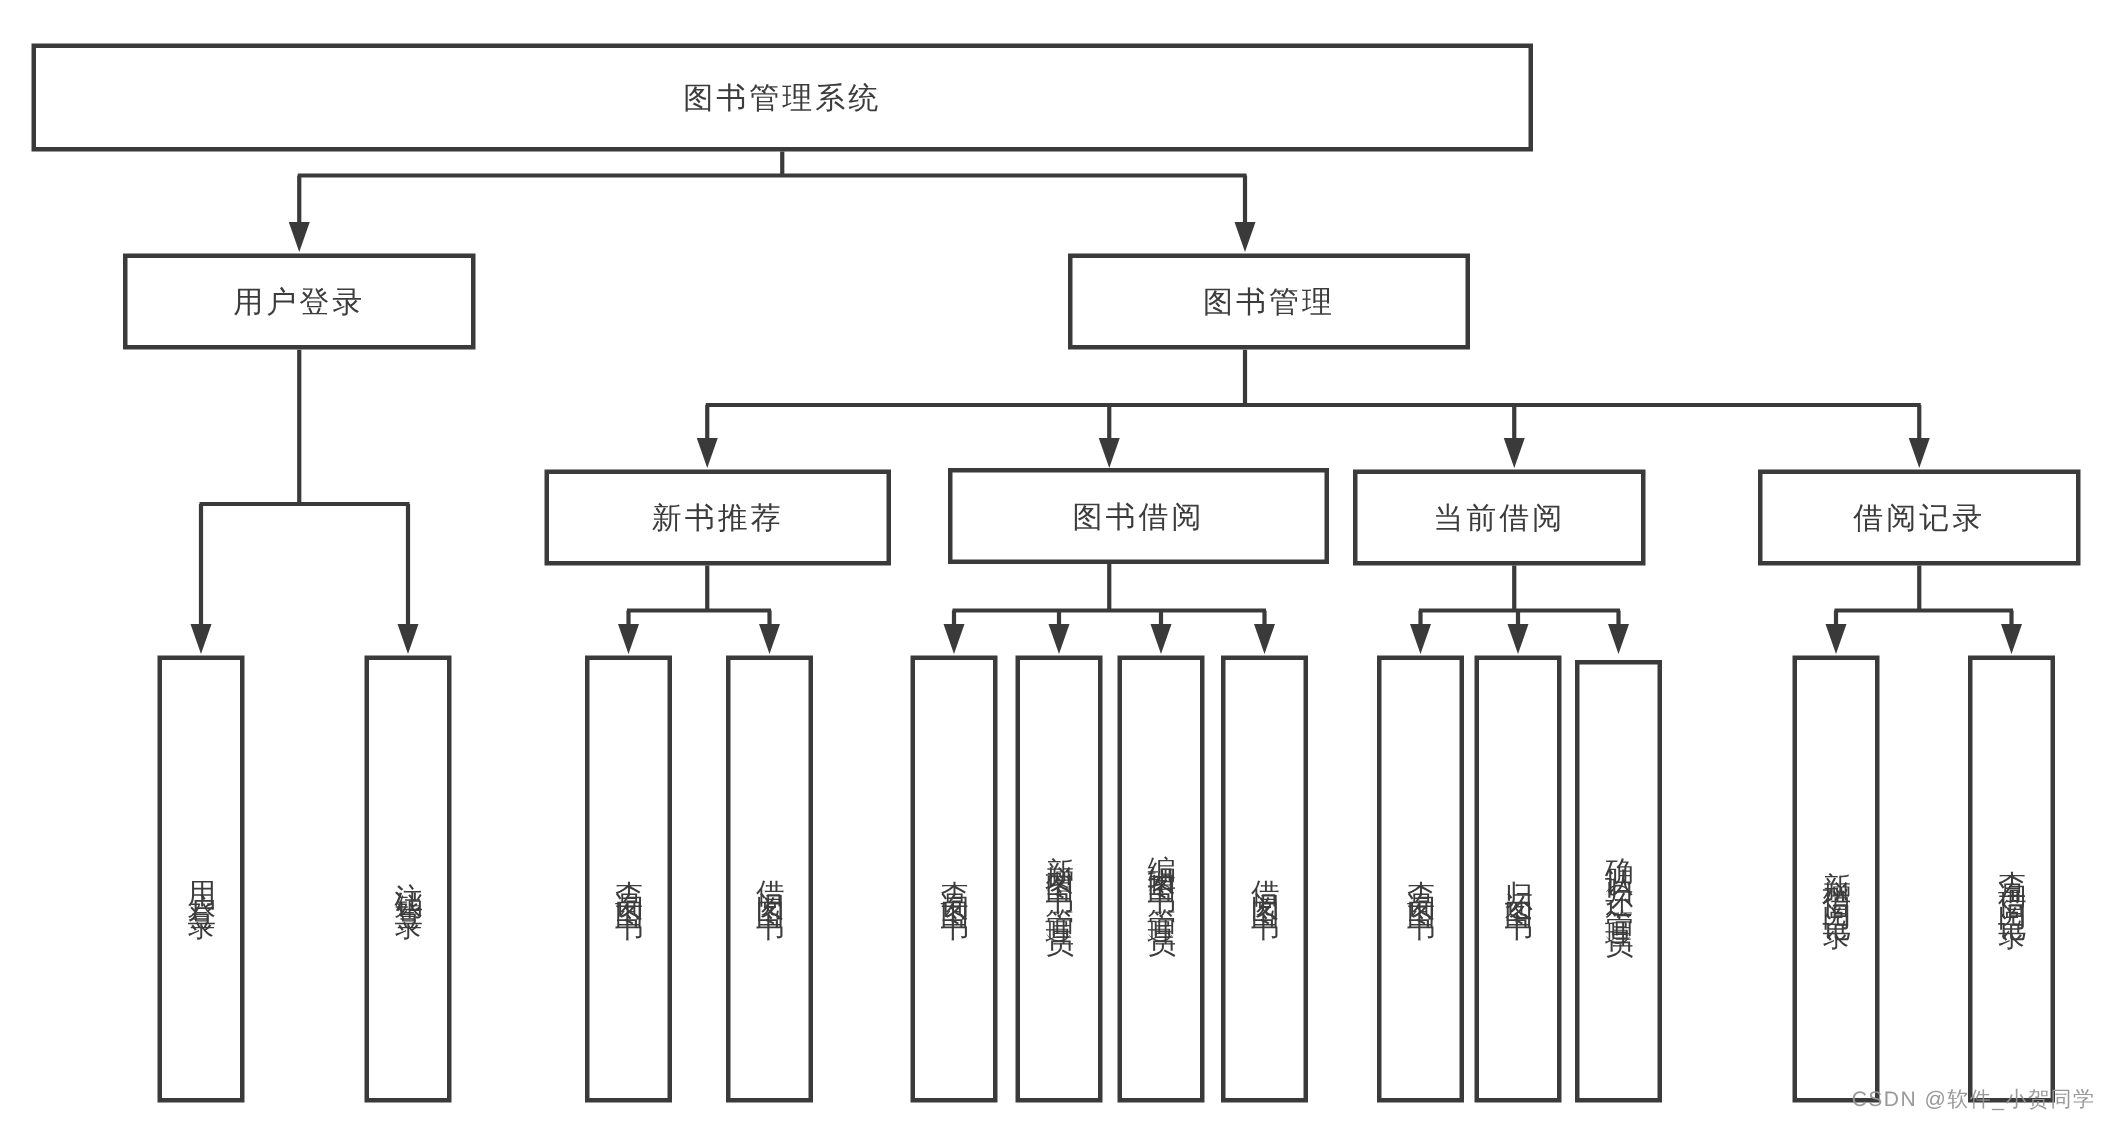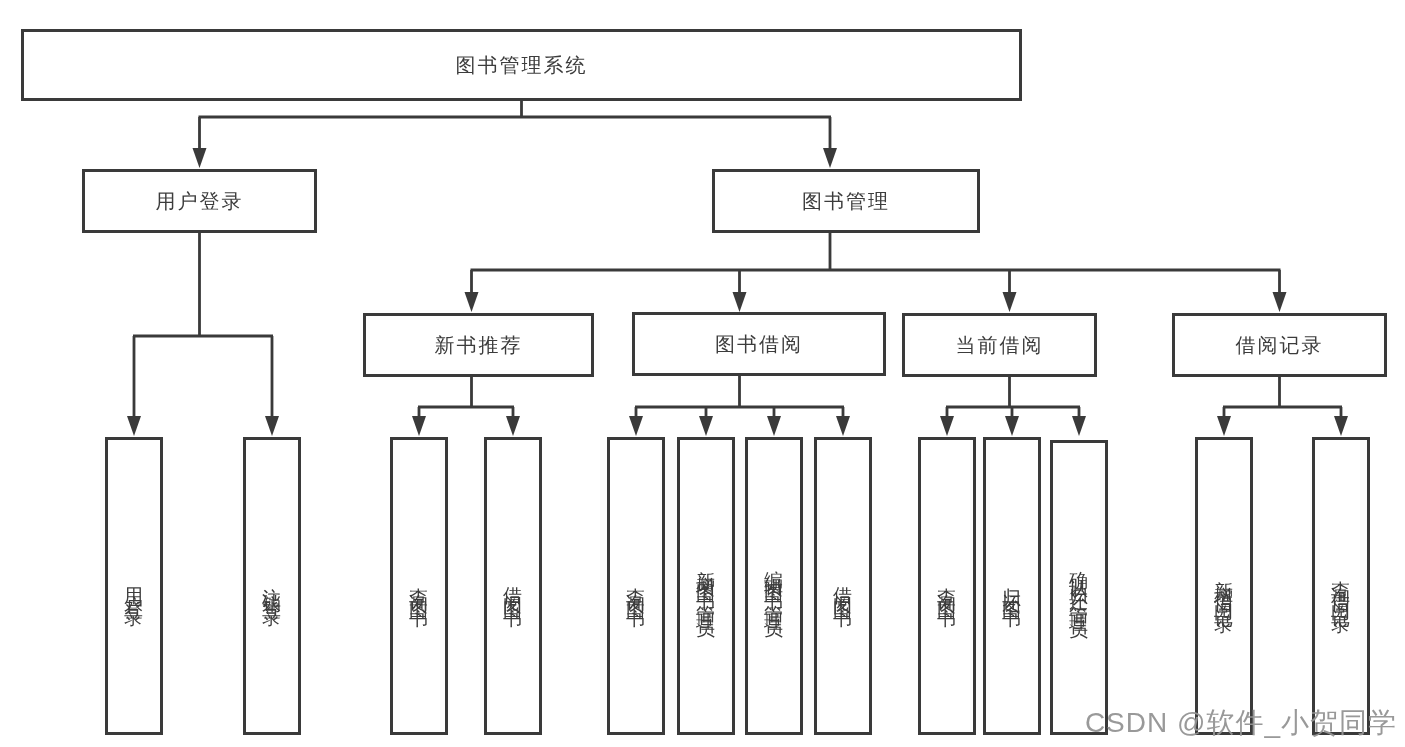--- a/index.html
+++ b/index.html
@@ -45,21 +45,21 @@
     font-size: 19px;
     letter-spacing: 7px;
     white-space: nowrap;
     line-height: 1;
   }
   .watermark {
     position: absolute;
     right: 8px;
     bottom: 5px;
     z-index: 3;
-    font-size: 28px;
+    font-size: 14px;
     color: rgba(148, 148, 148, 0.95);
     letter-spacing: 1px;
     white-space: nowrap;
   }
 </style>
 </head>
 <body>
 
 <div class="canvas">
 

